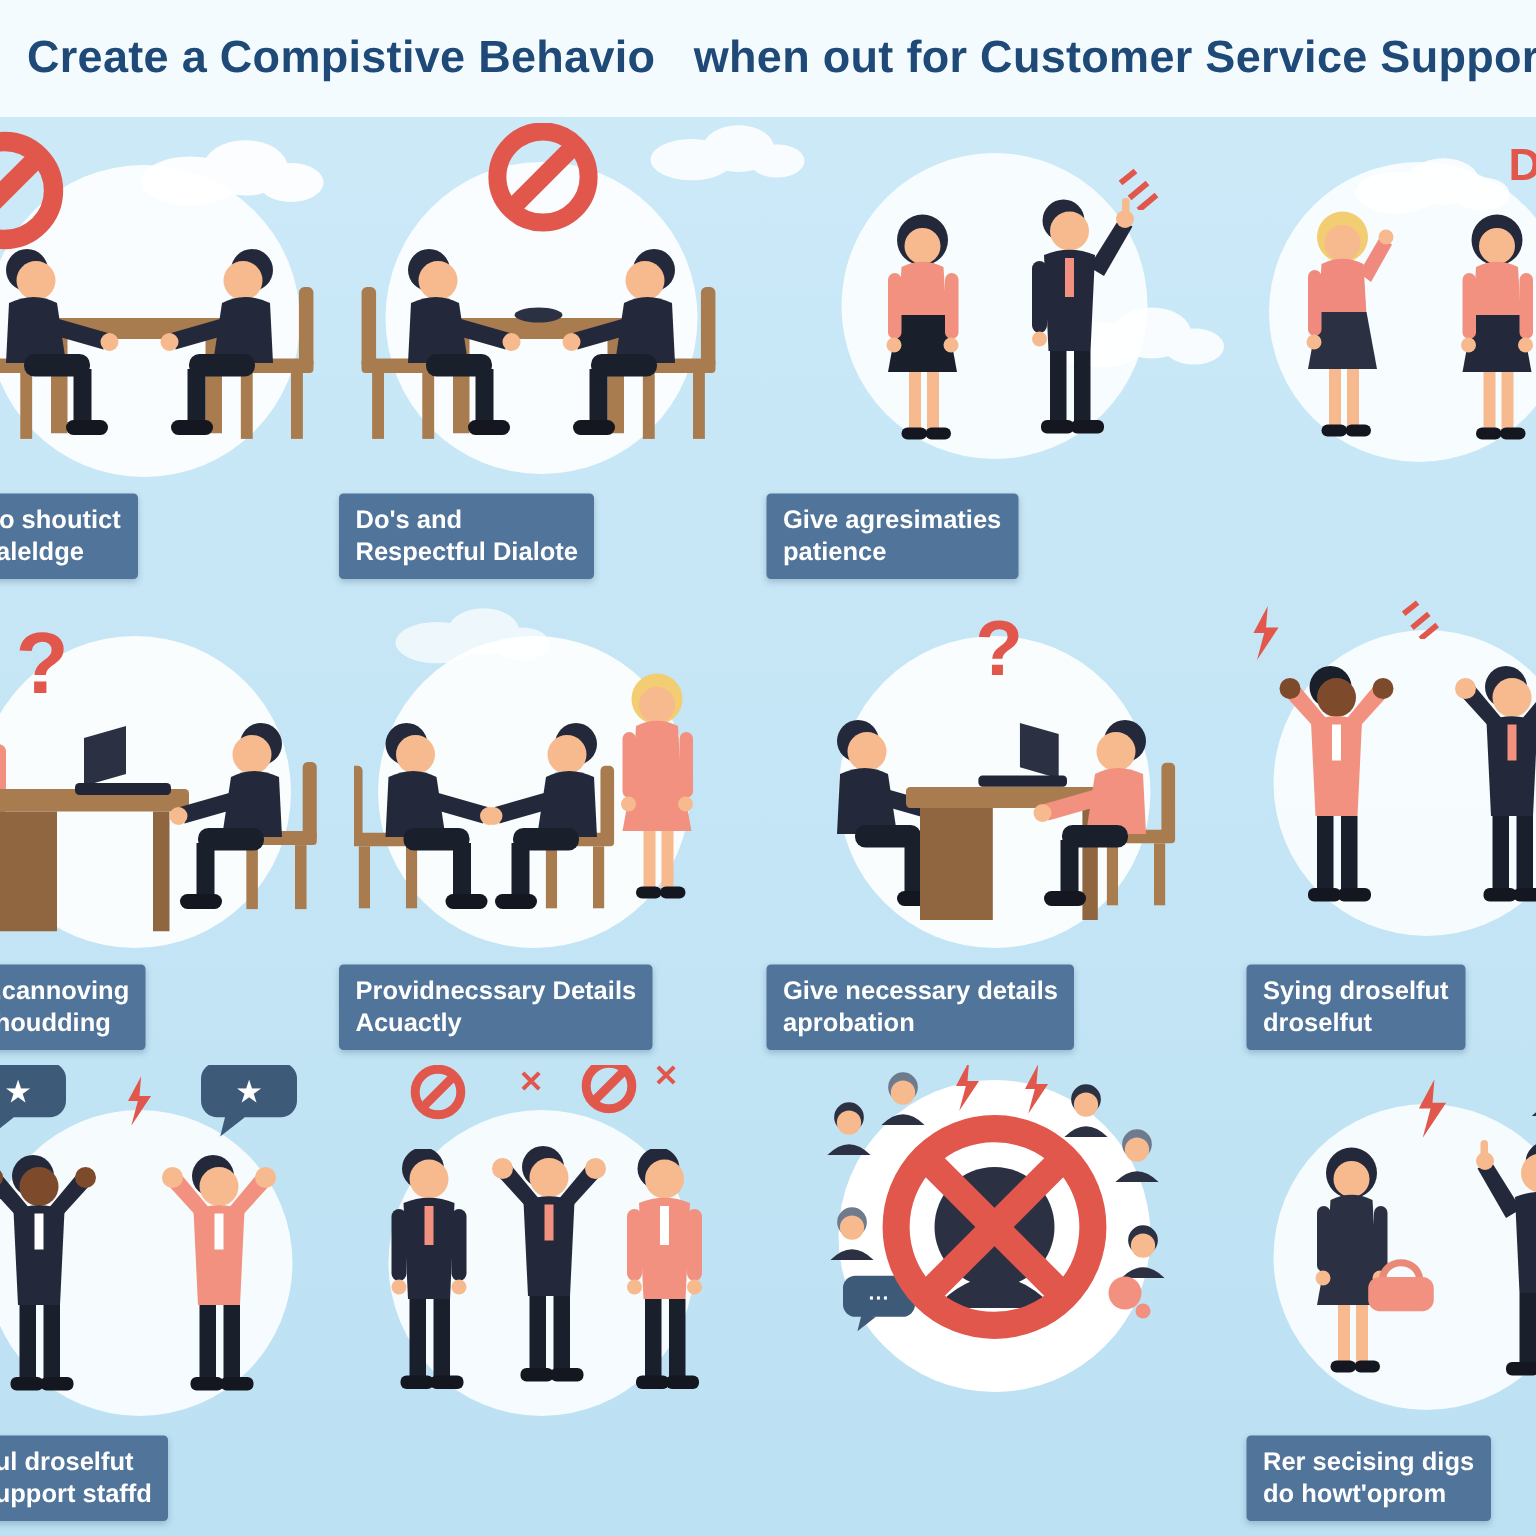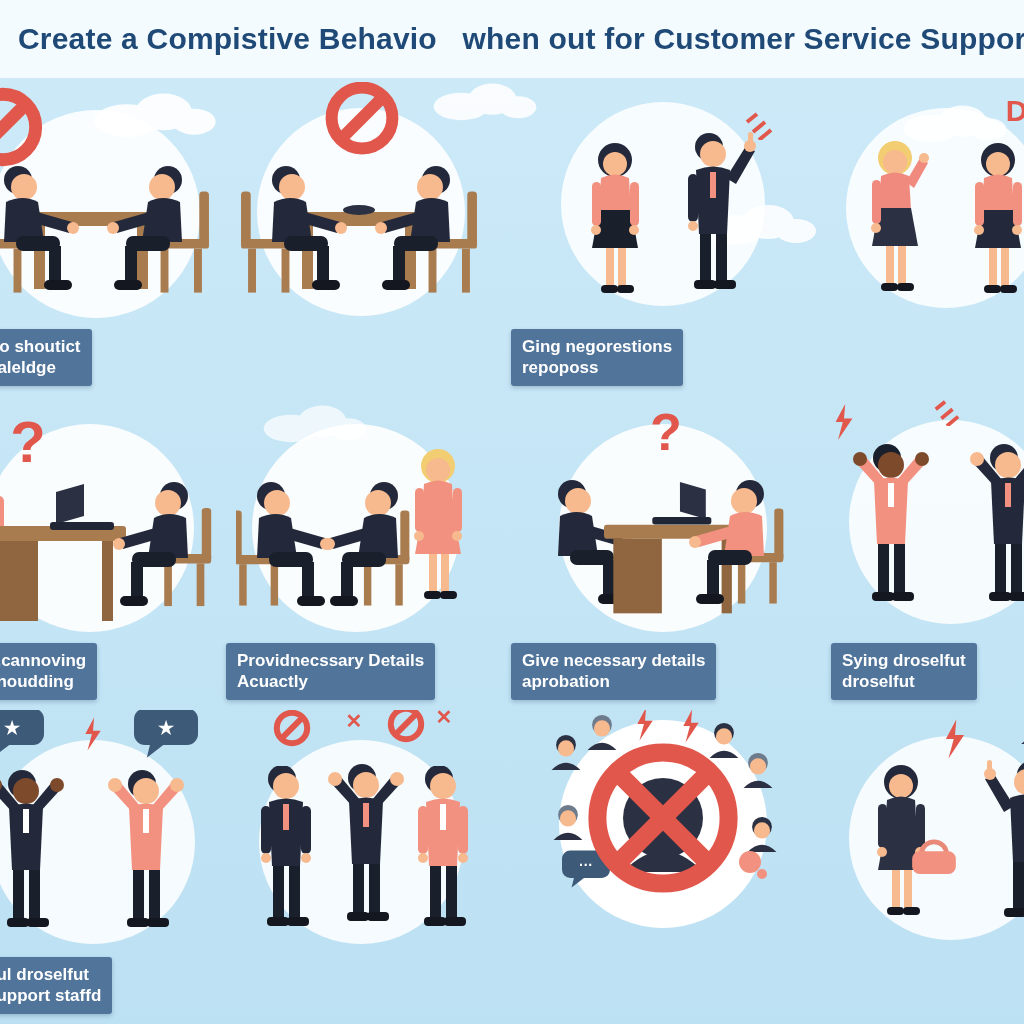--- a/index.html
+++ b/index.html
@@ -205,36 +205,40 @@
         <use href="#s-table" x="48" y="122" width="150" height="85"></use>
         <ellipse cx="123" cy="128" rx="16" ry="5" fill="#2b3142"></ellipse>
         <g transform="translate(10,82)">
             <use href="#s-man-seat" width="120" height="130"></use>
           </g>
         <g transform="translate(240,82) scale(-1,1)">
             <use href="#s-man-seat" width="120" height="130"></use>
           </g>
         <use href="#s-prohibit" x="86" y="-4" width="80" height="80"></use>
       </svg>
+      <div class="caption">
+        <div>Do's and</div>
+        <div>Respectful Dialote</div>
+      </div>
     </div>
 
     <div class="cell">
       <svg class="scene" width="250" height="244" viewBox="0 0 250 244">
         <circle cx="125" cy="122" r="102" fill="#ffffff" opacity=".85"></circle>
         <g transform="translate(30,58)">
           <use href="#s-woman-stand" width="95" height="170" style="--dress:#f2917f;--skirt:#1a1f2c;--hair:#23293a"></use>
         </g>
         <g transform="translate(128,50)">
           <use href="#s-man-point" width="100" height="175"></use>
         </g>
         <use href="#s-anger" x="205" y="28" width="30" height="30"></use>
       </svg>
       <div class="caption">
-        <div>Ging negorestions</div>
-        <div>repoposs</div>
+        <div>Give agresimaties</div>
+        <div>patience</div>
       </div>
     </div>
 
     <div class="cell">
       <div class="dont-label">Don</div>
       <svg class="scene" width="250" height="244" viewBox="0 0 250 244">
         <circle cx="120" cy="126" r="100" fill="#ffffff" opacity=".85"></circle>
         <g transform="translate(22,56)">
           <use href="#s-woman-armup" width="95" height="170" style="--dress:#f08a7e;--skirt:#2b3142;--hair:#f3cd71"></use>
         </g>
@@ -403,16 +407,20 @@
         <use href="#s-bolt" x="116" y="8" width="26" height="42"></use>
         <use href="#s-bolt" x="212" y="46" width="20" height="34"></use>
         <g transform="translate(28,52)">
           <use href="#s-woman-stand" width="95" height="170" style="--dress:#2b3142;--skirt:#2b3142;--hair:#23293a"></use>
         </g>
         <use href="#s-bag" x="86" y="128" width="44" height="38"></use>
         <g transform="translate(248,50) scale(-1,1)">
           <use href="#s-man-point" width="100" height="175"></use>
         </g>
       </svg>
+      <div class="caption">
+        <div>Rer secising digs</div>
+        <div>do howt'oprom</div>
+      </div>
     </div>
 
   </div>
 </div>
 
 </body></html>

